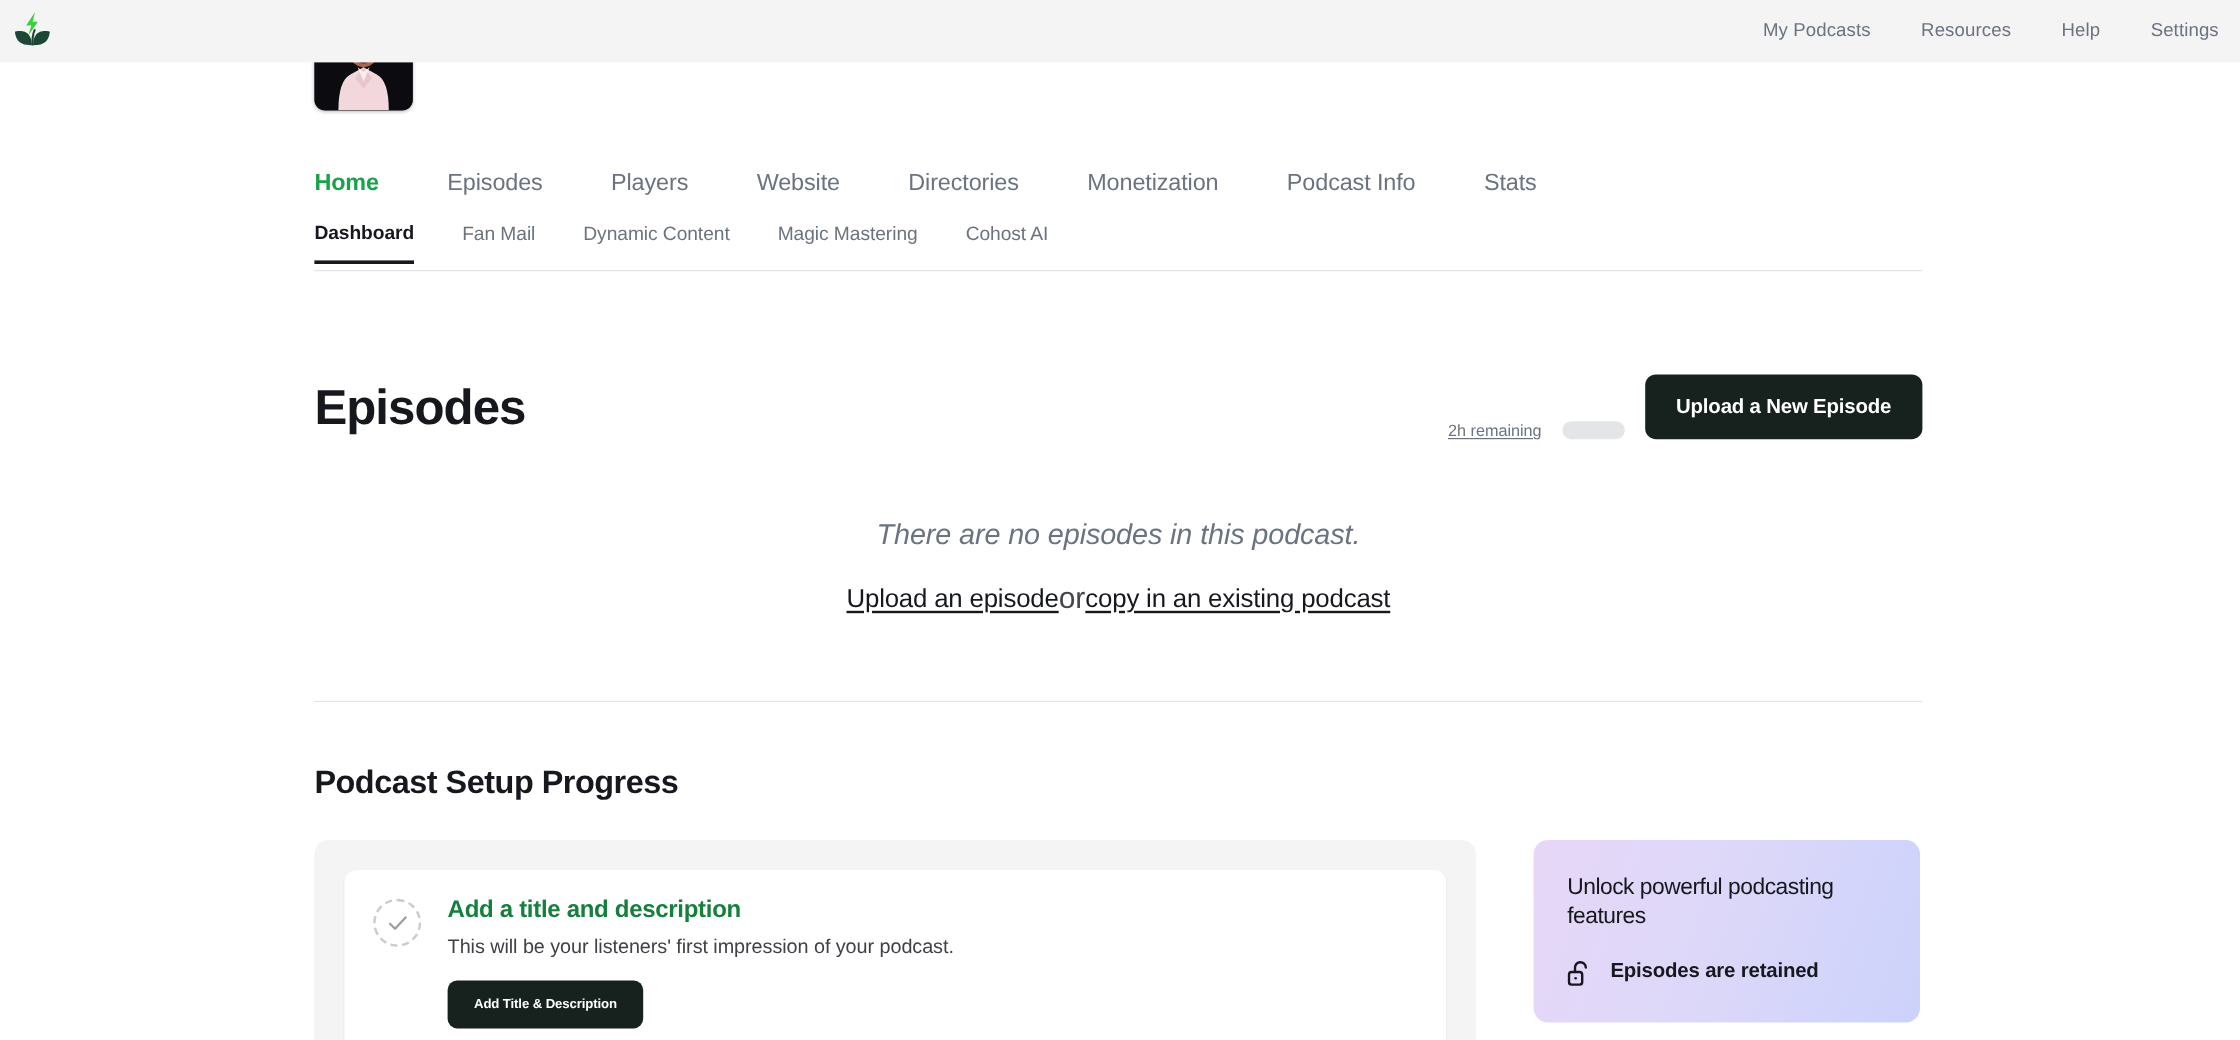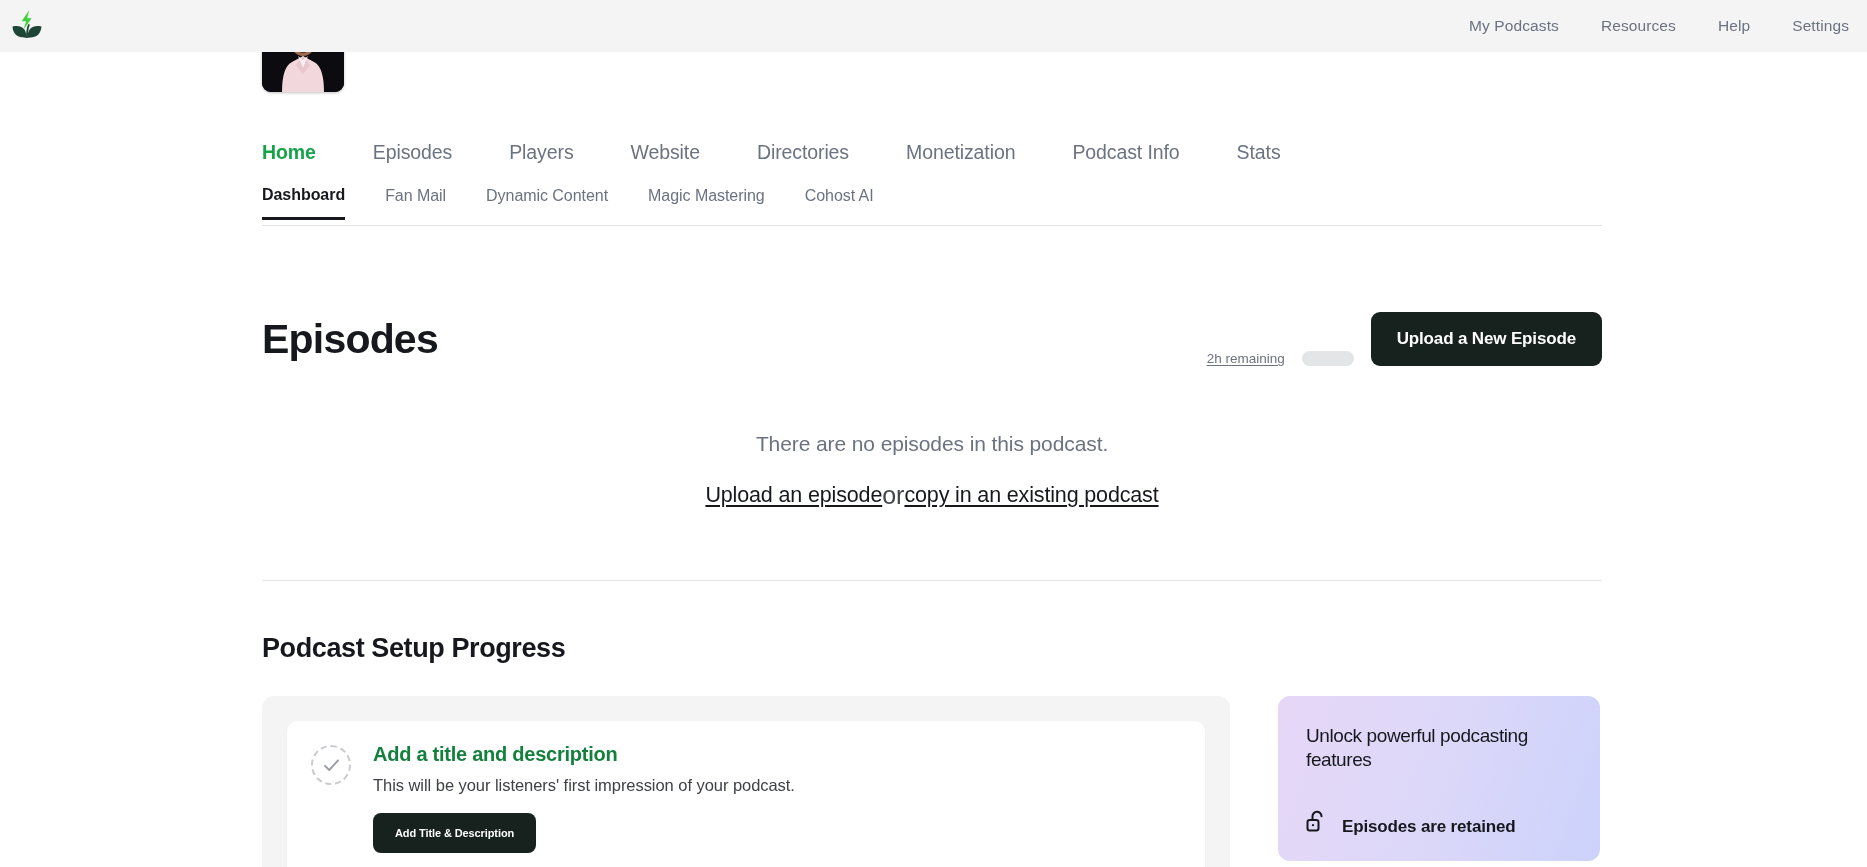--- a/index.html
+++ b/index.html
@@ -175,23 +175,24 @@
     padding: 17px 26px;
     cursor: pointer;
     white-space: nowrap;
   }
 
   .empty-state {
     margin-top: 66px;
     text-align: center;
   }
   .empty-msg {
-    font-size: 21px;
+    font-size: 24px;
     color: #6b7280;
     letter-spacing: -.1px;
+    font-style: italic;
   }
   .empty-actions {
     margin-top: 25px;
     display: flex;
     justify-content: center;
     align-items: center;
   }
   .empty-link {
     font-size: 21.5px;
     color: #16181d;
@@ -288,23 +289,23 @@
   }
   .promo-title {
     font-size: 19px;
     font-weight: 400;
     color: #16181d;
     line-height: 1.28;
     letter-spacing: -.4px;
   }
   .promo-item {
     display: flex;
-    align-items: flex-end;
+    align-items: flex-start;
     gap: 14px;
-    margin-top: 36px;
+    margin-top: 22px;
   }
   .promo-item-label {
     font-size: 17px;
     font-weight: 700;
     color: #16181d;
     letter-spacing: -.15px;
   }
 </style>
 </head>
 <body>

